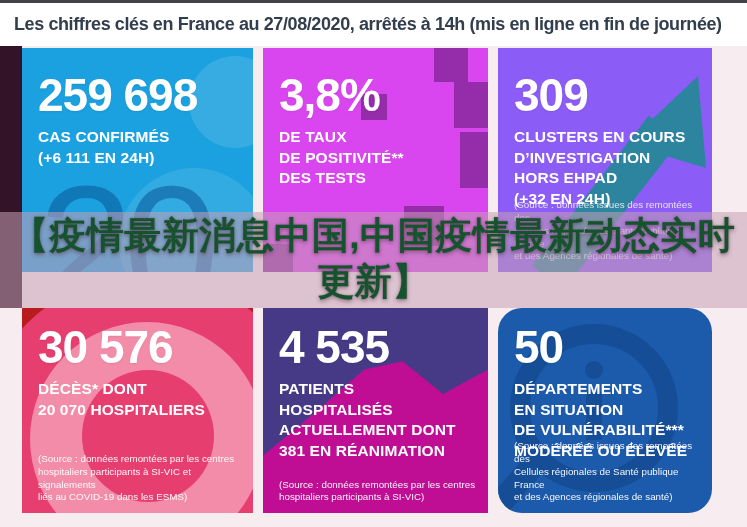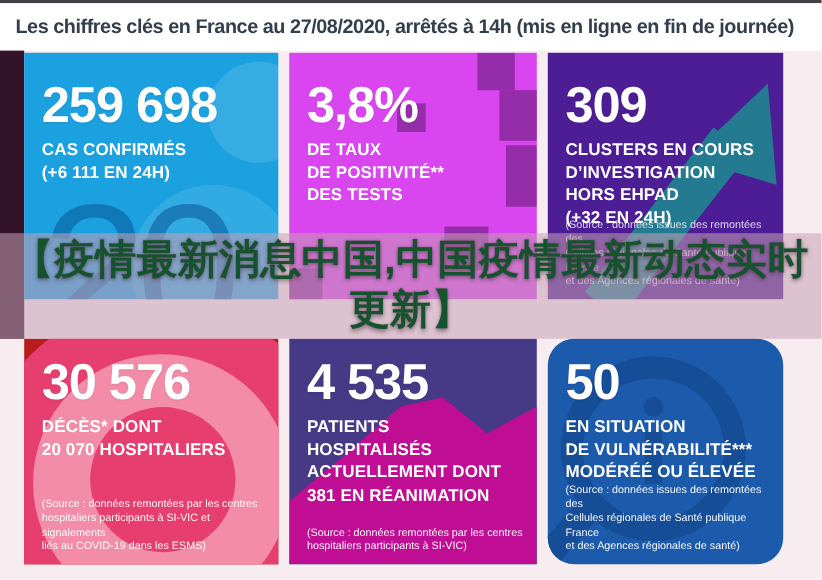--- a/index.html
+++ b/index.html
@@ -12,21 +12,21 @@
   .header{position:absolute;left:0;top:3px;width:747px;height:43px;background:#ffffff;
     display:flex;align-items:center;box-sizing:border-box;padding-left:14px;z-index:2;}
   .header-title{font-size:18px;font-weight:bold;color:#323e4d;letter-spacing:-0.4px;white-space:nowrap;}
 
   .canvas{position:absolute;left:0;top:46px;width:747px;height:481px;background:#f7edf0;z-index:1;}
   .left-strip{position:absolute;left:0;top:46px;width:22px;height:262px;background:#331327;z-index:3;}
 
   .tile{position:absolute;overflow:hidden;color:#fff;z-index:4;box-sizing:border-box;}
   #tile-1{left:22px; top:48px; width:231px;height:224px;background:#1ba1df;}
   #tile-2{left:263px;top:48px; width:225px;height:224px;background:#d946ef;}
-  #tile-3{left:498px;top:48px; width:214px;height:224px;background:#4c1d95;}
+  #tile-3{left:498px;top:48px; width:214px;height:224px;background:#8b5cf6;}
   #tile-4{left:22px; top:308px;width:231px;height:205px;background:#b91c1c;}
   #tile-5{left:263px;top:308px;width:225px;height:205px;background:#463a86;}
   #tile-6{left:498px;top:308px;width:214px;height:205px;background:#1c5aab;border-radius:24px;}
 
   .tile-inner{position:relative;z-index:3;padding:24px 12px 8px 16px;}
   .row2 .tile-inner{padding-top:16px;}
   .num{font-size:46px;font-weight:bold;line-height:1.0;letter-spacing:-1px;margin-bottom:9px;
        text-shadow:0 1px 2px rgba(0,0,0,0.08);}
   .lbl{font-size:15.5px;font-weight:bold;line-height:1.33;letter-spacing:0.1px;}
   .src{position:absolute;left:16px;right:6px;bottom:9px;font-size:9.8px;line-height:1.3;
@@ -166,20 +166,21 @@
     <g stroke="#154a92" fill="none">
       <circle cx="120" cy="86" r="74" stroke-width="20"></circle>
       <line x1="62" y1="140" x2="22" y2="186" stroke-width="24"></line>
       <line x1="120" y1="70" x2="120" y2="118" stroke-width="16"></line>
       <circle cx="120" cy="48" r="9" fill="#154a92" stroke="none"></circle>
     </g>
   </svg>
   <div class="tile-inner">
     <div class="num">50</div>
     <div class="lbl">
+      <div>DÉPARTEMENTS</div>
       <div>EN SITUATION</div>
       <div>DE VULNÉRABILITÉ***</div>
       <div>MODÉRÉÉ OU ÉLEVÉE</div>
     </div>
   </div>
   <div class="src">
     <div>(Source : données issues des remontées des</div>
     <div>Cellules régionales de Santé publique France</div>
     <div>et des Agences régionales de santé)</div>
   </div>

